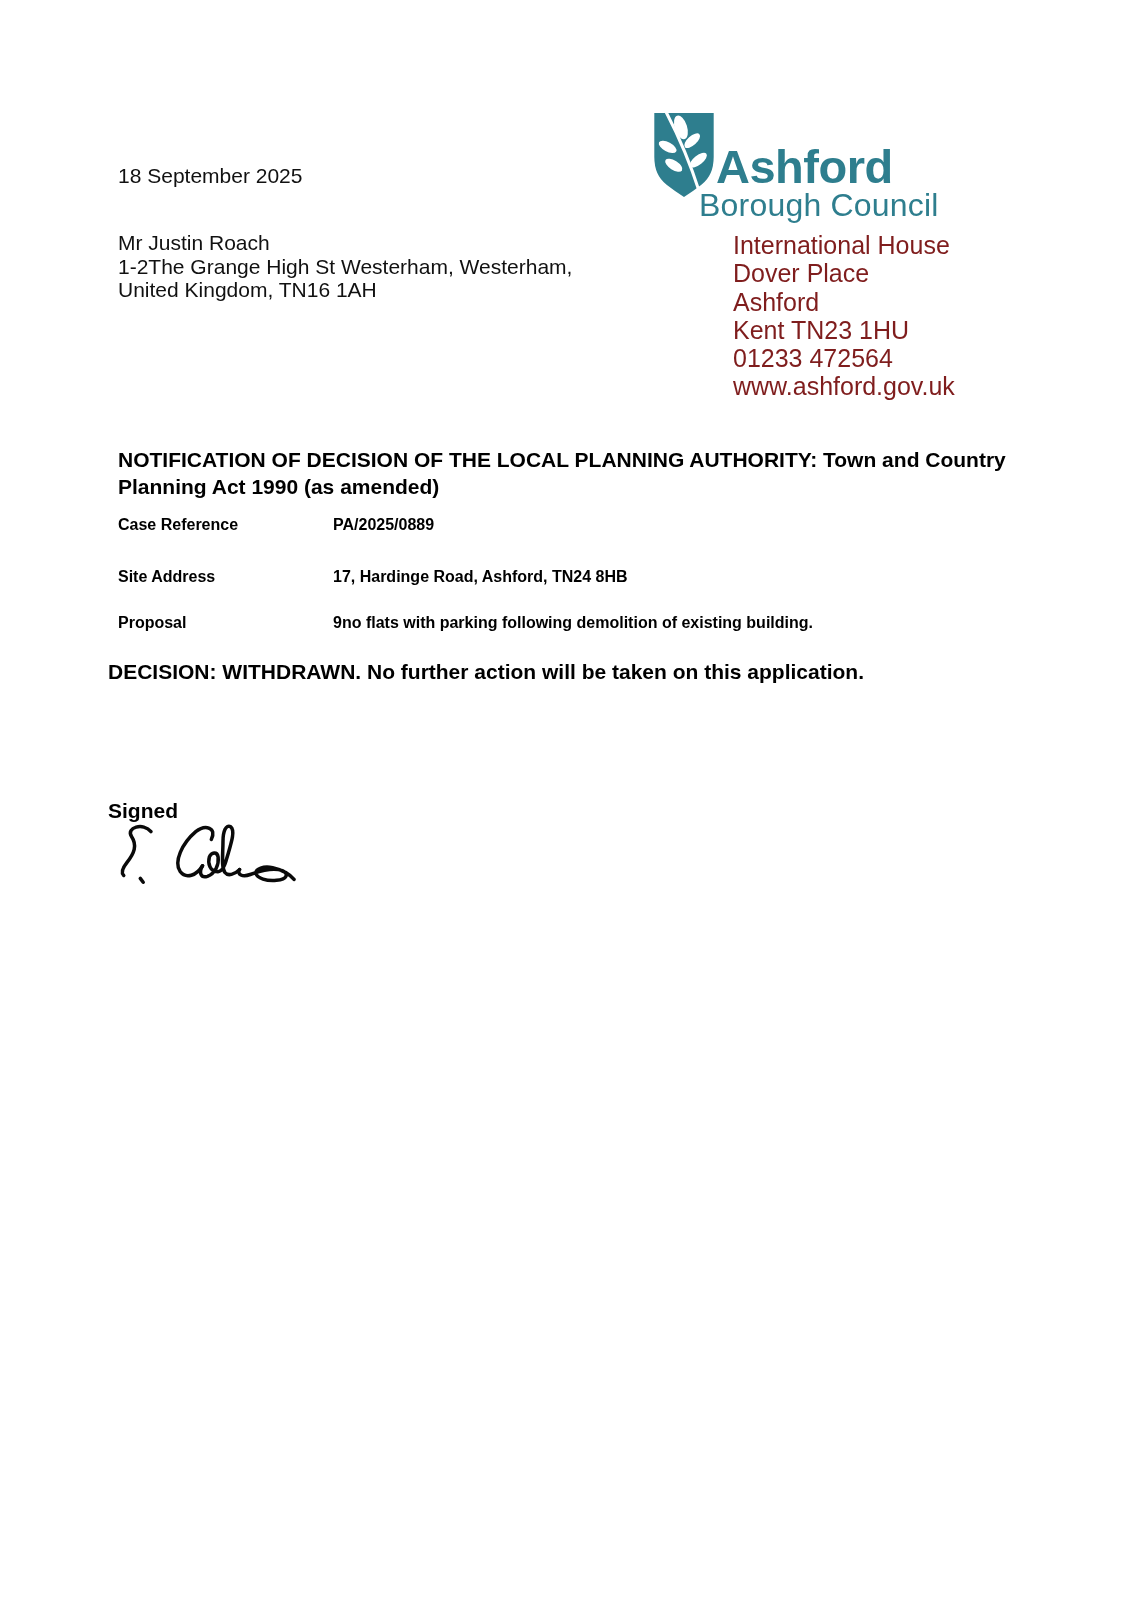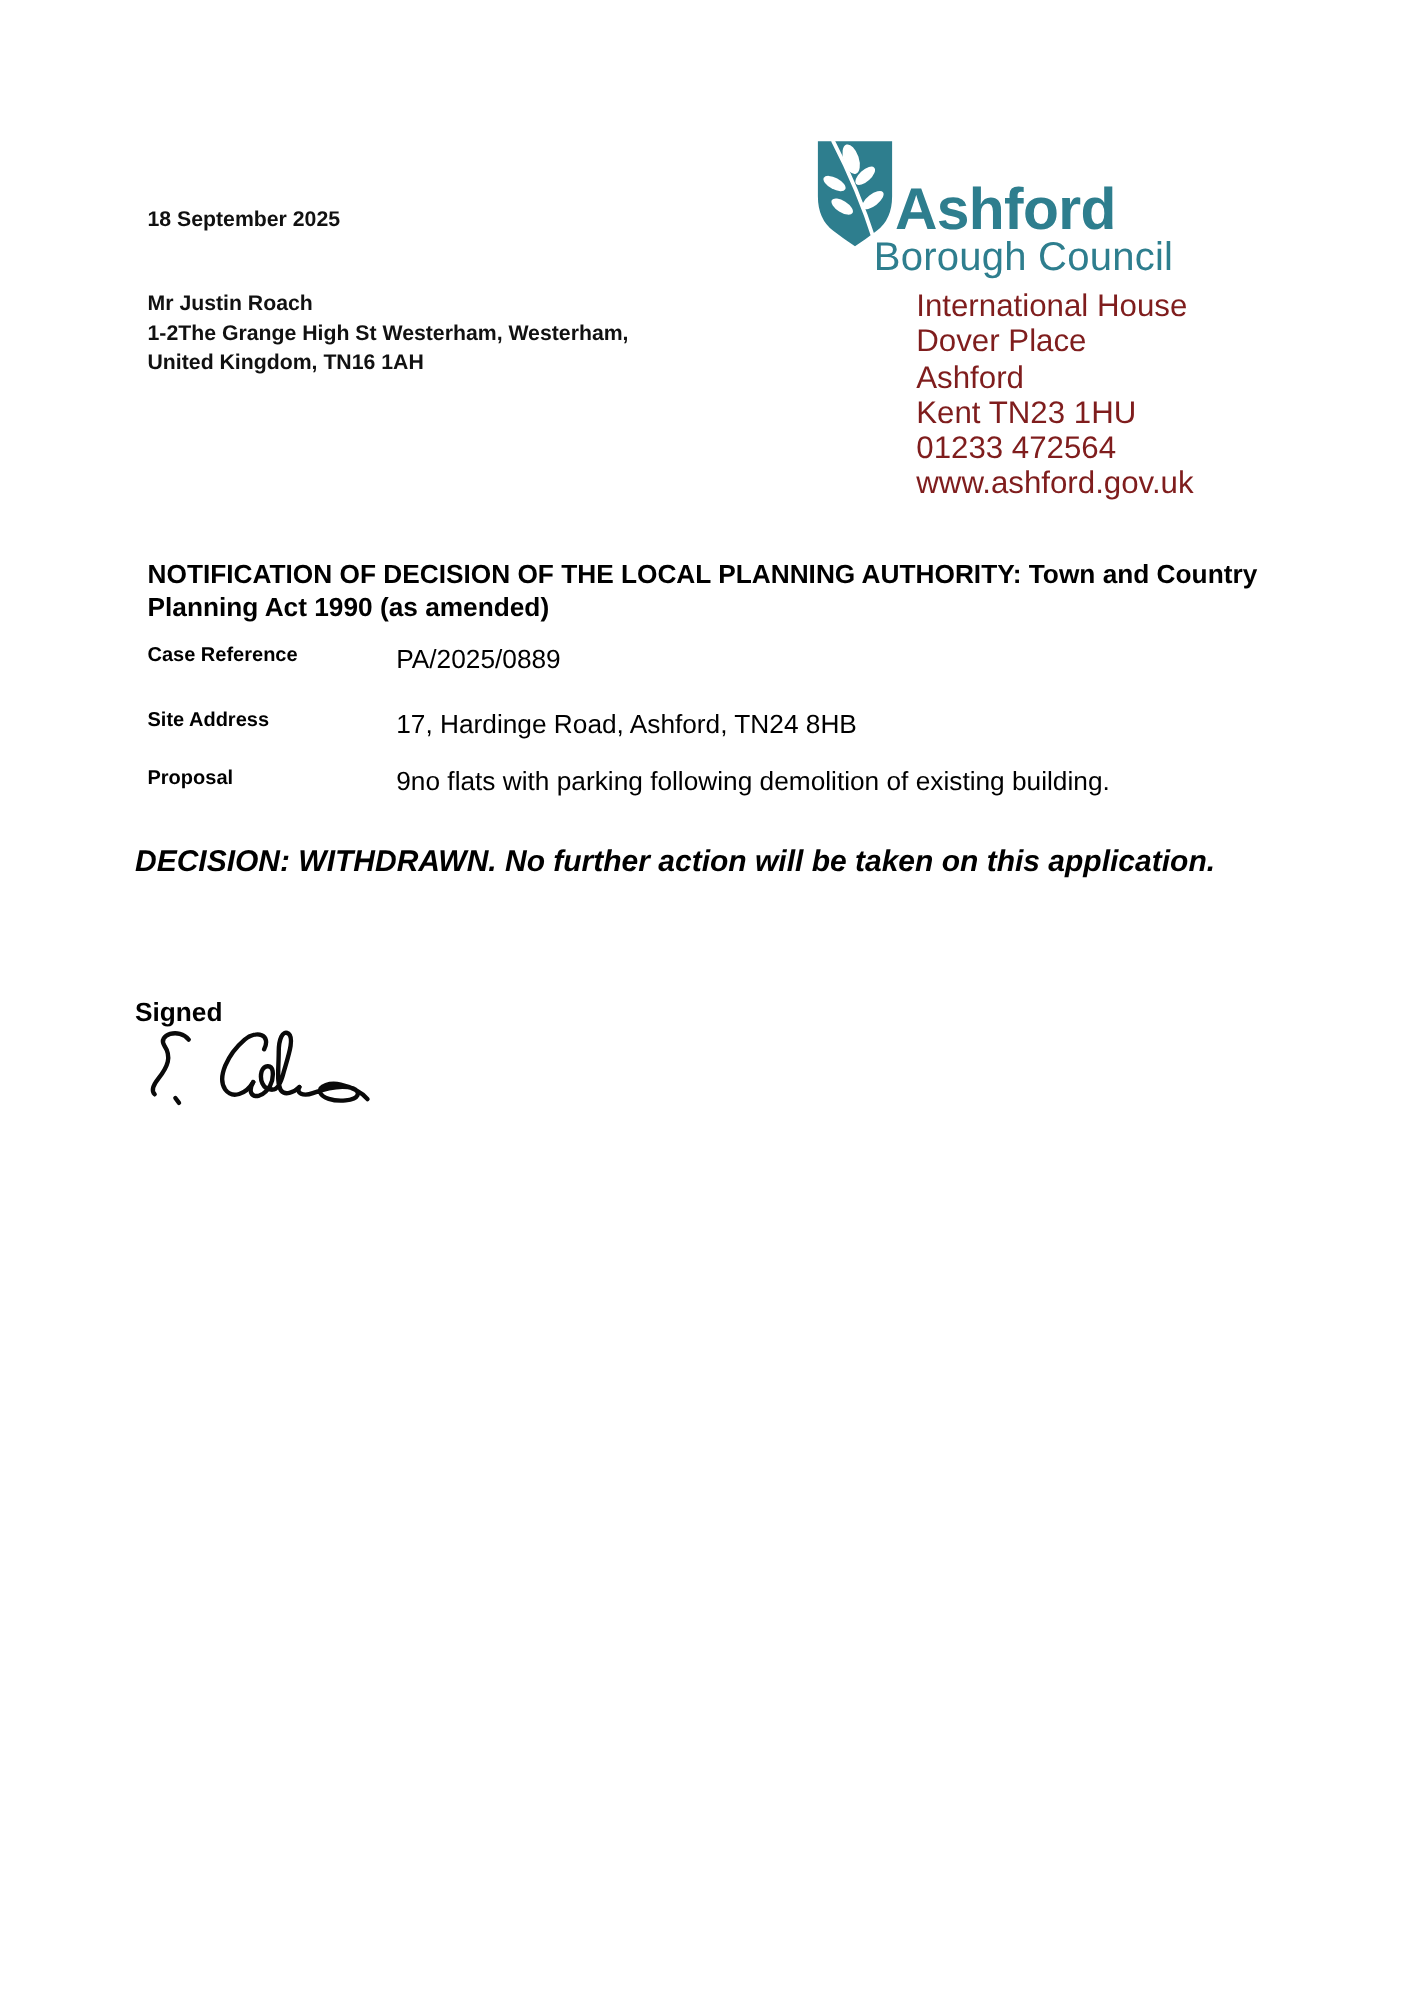--- a/index.html
+++ b/index.html
@@ -11,48 +11,47 @@
     position: relative;
     width: 1132px;
     height: 1600px;
     background: #ffffff;
     font-family: "Liberation Sans", sans-serif;
     color: #000000;
     overflow: hidden;
   }
   .abs { position: absolute; }
   .body-text {
-    font-size: 17px;
+    font-size: 21px;
     line-height: 23.5px;
     color: #111111;
-    font-weight: bold;
   }
 
   
   .letter-date      { left: 118px; top: 164px; }
   .recipient-block  { left: 118px; top: 231px; }
 
   
   .shield-wrap      { left: 653px; top: 112px; width: 62px; height: 86px; }
   .logo-title       { left: 716px; top: 143px; font-size: 47px; font-weight: bold; line-height: 1; letter-spacing: -0.5px; }
   .logo-subtitle    { left: 652px; top: 189px; font-size: 32px; line-height: 1; letter-spacing: 0.2px; margin-left: 47px; }
 
   
   .council-address  { left: 733px; top: 231px; font-size: 25px; line-height: 28.3px; color: #7f1d1d; }
 
   
   .notice-heading   { left: 118px; top: 446px; width: 905px; font-size: 21px; font-weight: bold; line-height: 27px; }
   .field-row        { left: 118px; width: 930px; }
   .field-row .label { position: absolute; left: 0; top: 0; font-weight: bold; font-size: 16px; white-space: nowrap; }
-  .field-row .value { position: absolute; left: 199px; top: 0; font-weight: normal; font-size: 21px; white-space: nowrap; }
+  .field-row .value { position: absolute; left: 215px; top: 0; font-weight: bold; font-size: 16px; white-space: nowrap; }
   .row-1 { top: 516px; }
   .row-2 { top: 568px; }
   .row-3 { top: 614px; }
 
-  .decision-line    { left: 108px; top: 676px; font-size: 24px; font-weight: bold; white-space: nowrap; font-style: italic; }
+  .decision-line    { left: 108px; top: 660px; font-size: 21px; font-weight: bold; white-space: nowrap; }
 
   
   .signed-label     { left: 108px; top: 799px; font-size: 21px; font-weight: bold; }
   .signature-wrap   { left: 112px; top: 820px; width: 185px; height: 72px; }
   .signatory-block  { left: 108px; top: 893px; font-size: 21px; line-height: 26px; color: #111111; }
 </style>
 </head>
 <body>
 
 <div class="page">

